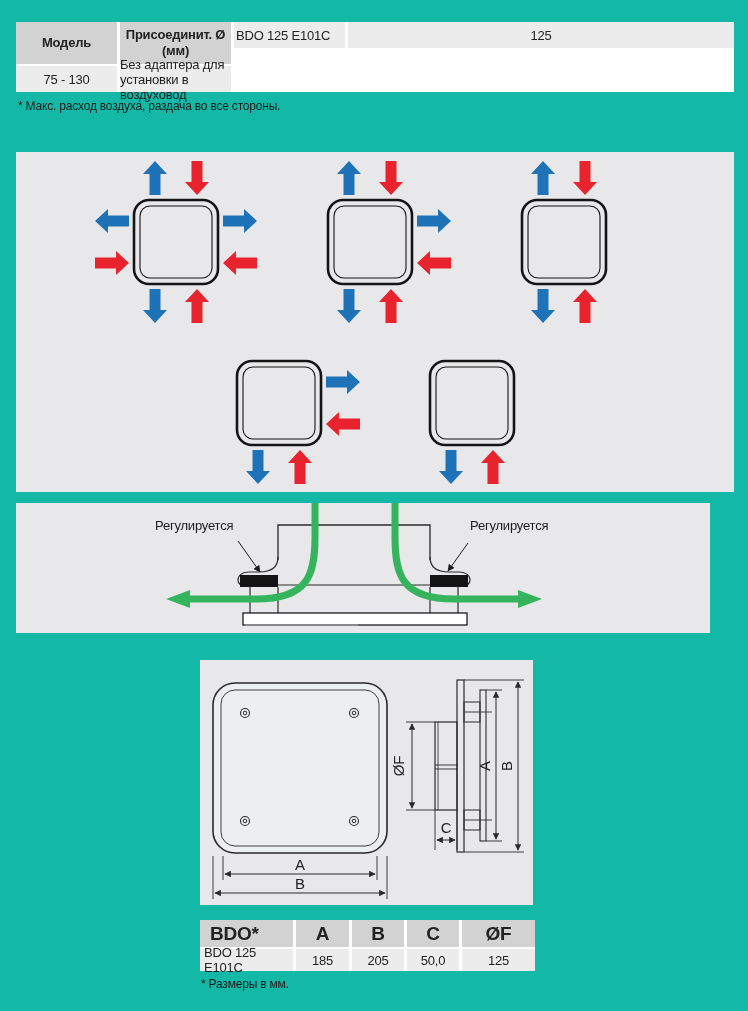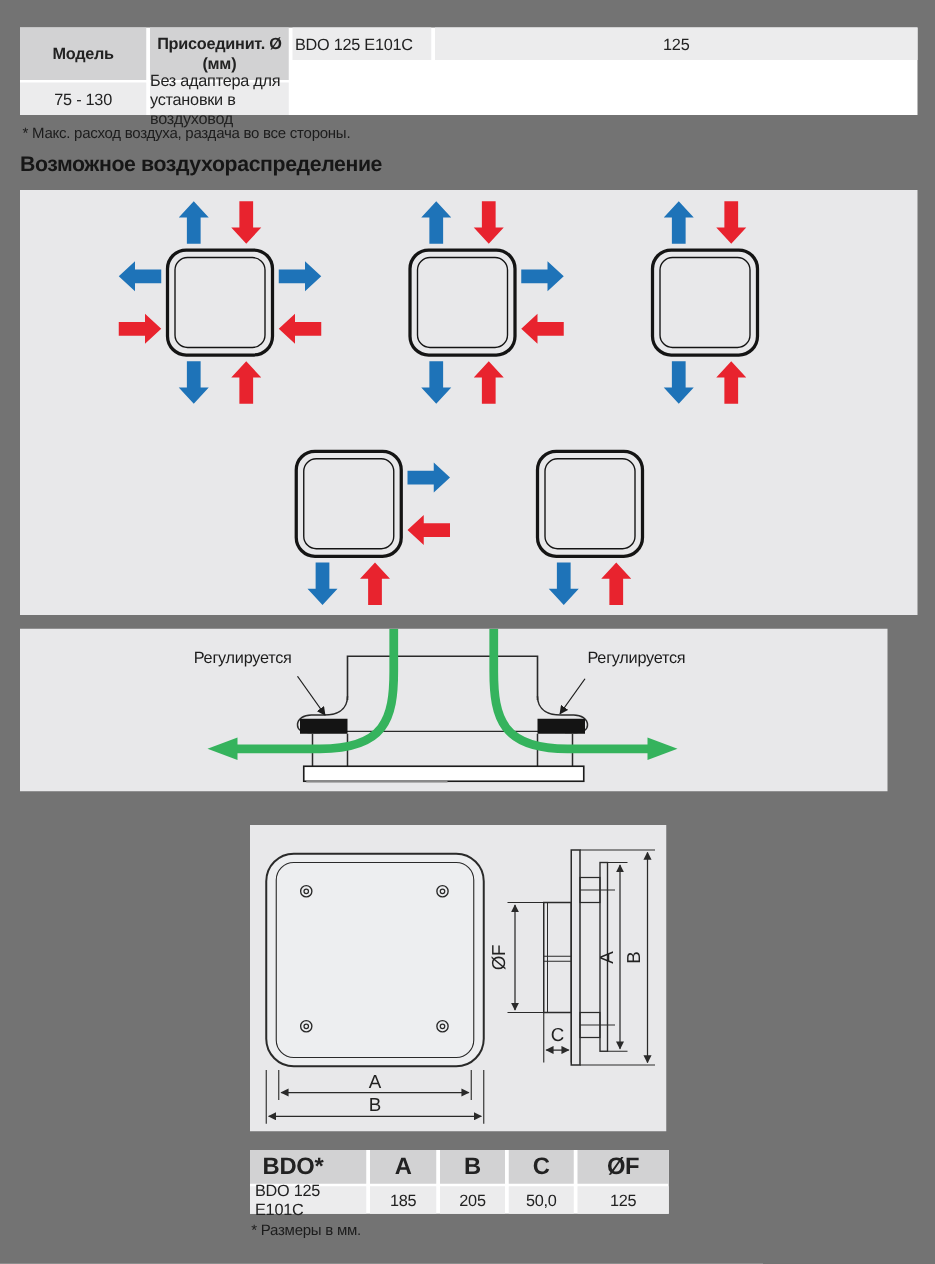--- a/index.html
+++ b/index.html
@@ -1,18 +1,18 @@
 <!DOCTYPE html>
 <html><head>
 <meta charset="utf-8">
 <style>
   * { margin:0; padding:0; box-sizing:border-box; }
   body { background:#fff; }
   .page {
-    position:relative; width:748px; height:1011px; background:#737373;
+    position:relative; width:748px; height:1011px; background:#14b8a6;
     font-family:"Liberation Sans", sans-serif; color:#1c1c1c; overflow:hidden;
     letter-spacing:-0.2px;
   }
   
   .toptable {
     position:absolute; left:16px; top:22px; width:718px;
     display:grid; grid-template-columns:101px 111px 111px 1fr;
     grid-auto-rows:auto; gap:2px 3px; background:#fff;
   }
   .toptable .th {
@@ -73,21 +73,20 @@
       <span>(мм)</span>
     </div>
     <div class="td first">BDO 125 E101C</div>
     <div class="td">125</div>
     <div class="td">75 - 130</div>
     <div class="td">Без адаптера для установки в воздуховод</div>
   </div>
 
   <div class="footnote fn1">* Макс. расход воздуха, раздача во все стороны.</div>
 
-  <div class="heading">Возможное воздухораспределение</div>
 
   <div class="panel panel1">
     <svg id="airflow-svg" width="718" height="340" viewBox="0 0 718 340">
         <g transform="translate(160,90)">
           <rect x="-42" y="-42" width="84" height="84" rx="15" fill="none" stroke="#141414" stroke-width="2.6"></rect>
           <rect x="-36" y="-36" width="72" height="72" rx="10" fill="none" stroke="#141414" stroke-width="1.1"></rect>
           <polygon points="0,-17 12,-4 5.5,-4 5.5,17 -5.5,17 -5.5,-4 -12,-4" fill="#1e73b8" transform="translate(-21,-64) rotate(0)"></polygon>
           <polygon points="0,-17 12,-4 5.5,-4 5.5,17 -5.5,17 -5.5,-4 -12,-4" fill="#e8232e" transform="translate(21,-64) rotate(180)"></polygon>
           <polygon points="0,-17 12,-4 5.5,-4 5.5,17 -5.5,17 -5.5,-4 -12,-4" fill="#1e73b8" transform="translate(-64,-21) rotate(270)"></polygon>
           <polygon points="0,-17 12,-4 5.5,-4 5.5,17 -5.5,17 -5.5,-4 -12,-4" fill="#e8232e" transform="translate(-64,21) rotate(90)"></polygon>

